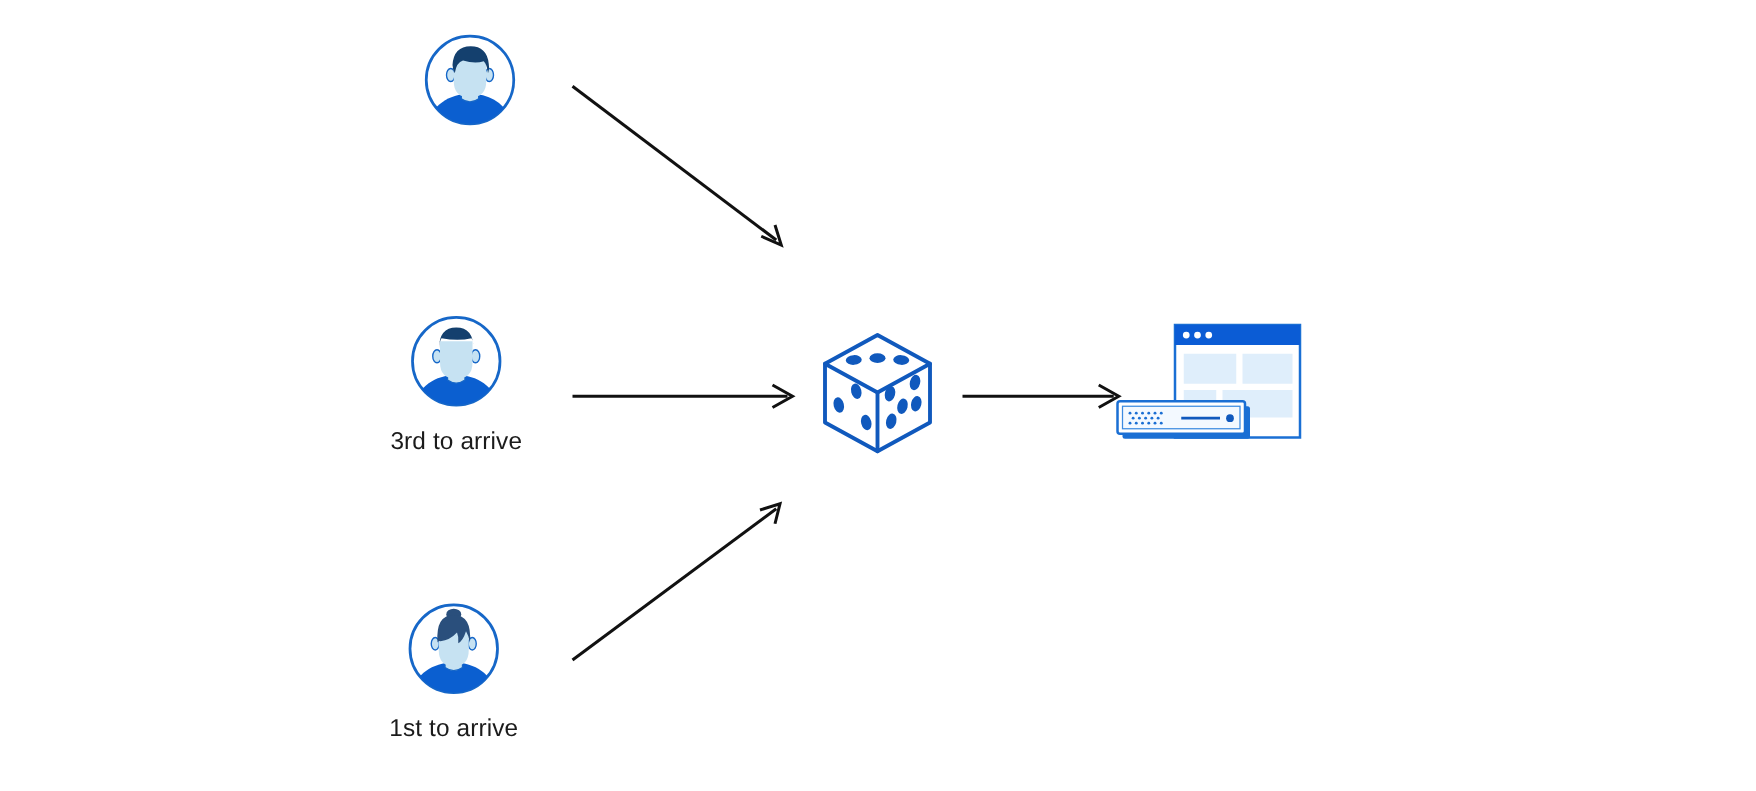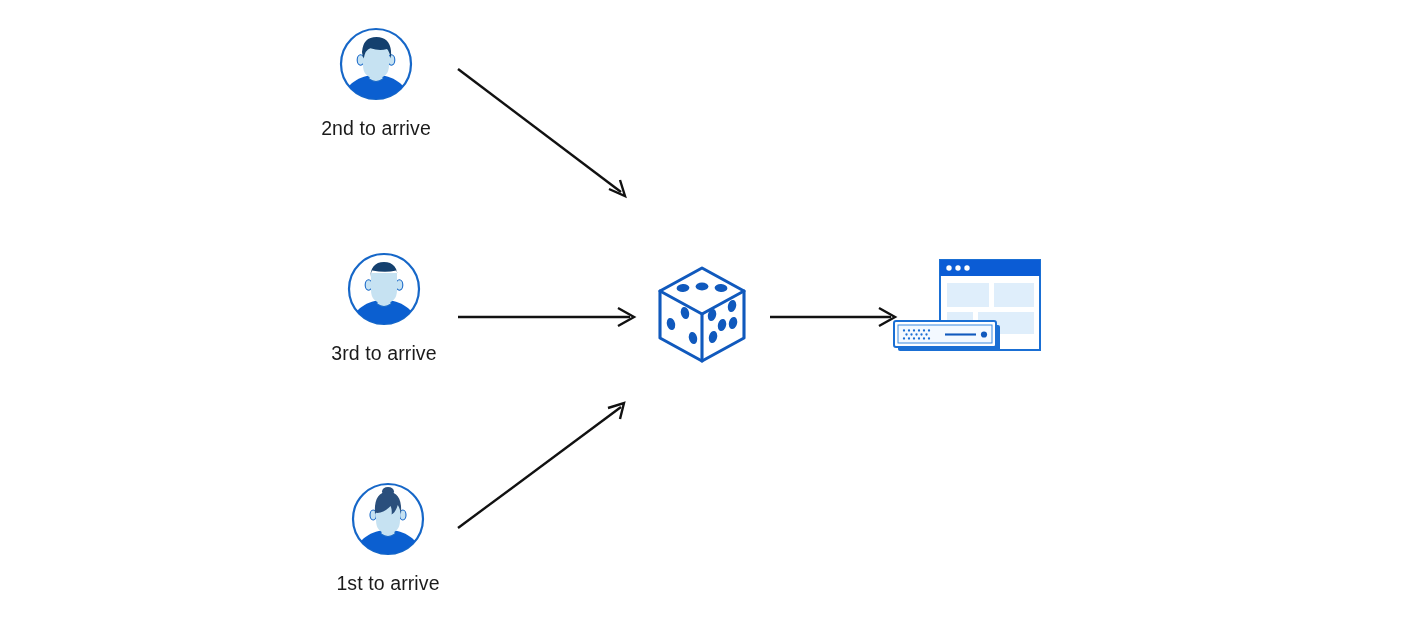--- a/index.html
+++ b/index.html
@@ -91,24 +91,23 @@
 
           <ellipse cx="22.6" cy="34" rx="3.4" ry="5.2" fill="#c6e2f2" stroke="#1667c8" stroke-width="1.1"></ellipse>
           <ellipse cx="53.4" cy="34" rx="3.4" ry="5.2" fill="#c6e2f2" stroke="#1667c8" stroke-width="1.1"></ellipse>
 
           <path d="M25 22 h26 v17 q0 13 -13 13 q-13 0 -13 -13 z" fill="#c6e2f2"></path>
 
           <path d="M24 26 q1 -15 14.5 -15 q13 0 14.5 14 q0.6 5 -0.6 7.5 q-0.8 -7 -3.4 -9.6 q-7 2.4 -16.6 -0.6 q-5.2 1.4 -6.6 10.2 q-1.6 -2.6 -1.8 -6.5 z" fill="#14406e"></path>
         </g>
       </svg>
     </div>
-    <div class="node-label">2nd to arrive</div>
-  </div>
-
-  <div class="node avatar-node" style="left:304px; top:251px;">
+  </div>
+
+  <div class="node avatar-node" style="left:285px; top:251px;">
     <div class="avatar-wrap">
       <svg width="76" height="76" viewBox="0 0 76 76" xmlns="http://www.w3.org/2000/svg">
         <defs>
           <clipPath id="clipB">
               <circle cx="38" cy="38" r="35"></circle>
             </clipPath>
         </defs>
         <circle cx="38" cy="38" r="35" fill="#ffffff" stroke="#1667c8" stroke-width="2.2"></circle>
         <g clip-path="url(#clipB)">
           <path d="M38 49 C 18 49 4 62 2 80 L74 80 C72 62 58 49 38 49 Z" fill="#0b5fd0"></path>
@@ -117,21 +116,21 @@
           <ellipse cx="53.4" cy="34" rx="3.4" ry="5.2" fill="#c6e2f2" stroke="#1667c8" stroke-width="1.1"></ellipse>
           <path d="M25 22 h26 v17 q0 13 -13 13 q-13 0 -13 -13 z" fill="#c6e2f2"></path>
 
           <path d="M24.2 28 q0 -17 13.8 -17 q13.8 0 13.8 17 q0 -6 -1.6 -8.4 q-10.6 2.4 -24 0 q-1.8 2.6 -2 8.4 z" fill="#14406e"></path>
         </g>
       </svg>
     </div>
     <div class="node-label">3rd to arrive</div>
   </div>
 
-  <div class="node avatar-node" style="left:308px; top:481px;">
+  <div class="node avatar-node" style="left:283px; top:481px;">
     <div class="avatar-wrap">
       <svg width="76" height="76" viewBox="0 0 76 76" xmlns="http://www.w3.org/2000/svg">
         <defs>
           <clipPath id="clipC">
               <circle cx="38" cy="38" r="35"></circle>
             </clipPath>
         </defs>
         <circle cx="38" cy="38" r="35" fill="#ffffff" stroke="#1667c8" stroke-width="2.2"></circle>
         <g clip-path="url(#clipC)">
           <path d="M38 49 C 18 49 4 62 2 80 L74 80 C72 62 58 49 38 49 Z" fill="#0b5fd0"></path>

